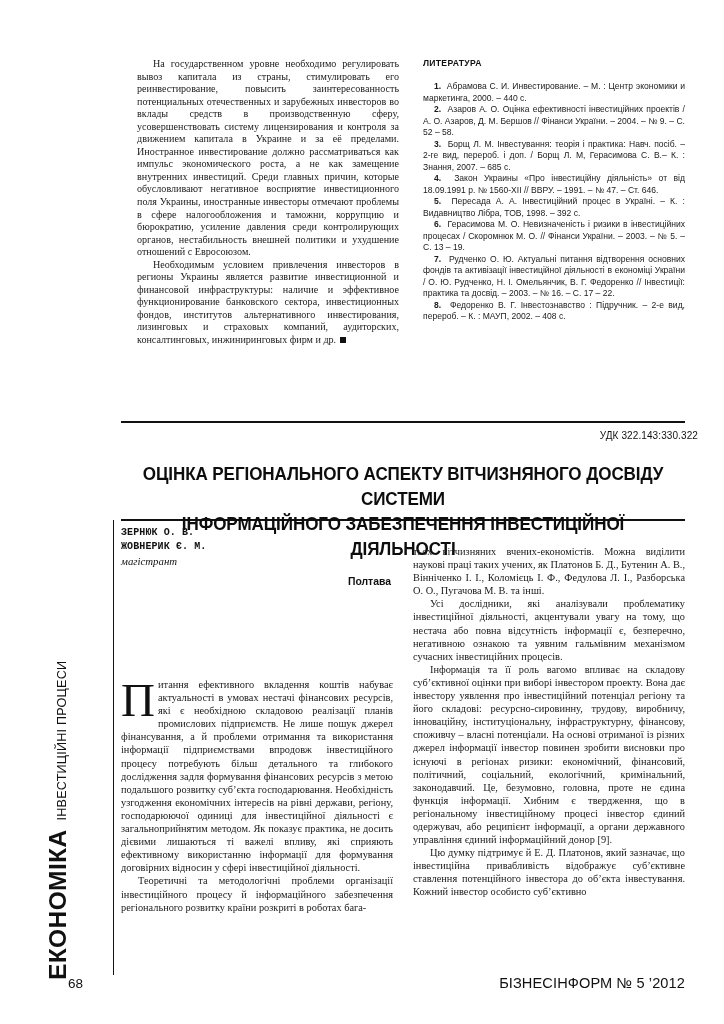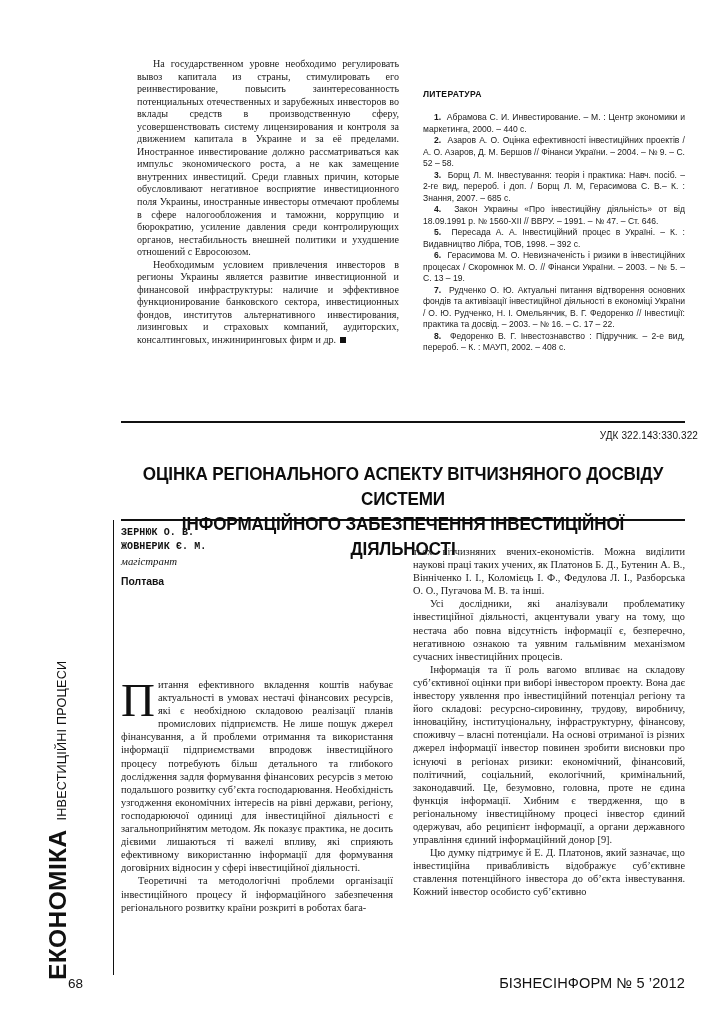--- a/index.html
+++ b/index.html
@@ -29,21 +29,21 @@
     left: 121px;
     top: 58px;
     width: 564px;
     height: 360px;
   }
   .top-cols {
     display: flex;
     gap: 24px;
   }
   .top-col-left { width: 270px; margin-left: 16px; }
-  .top-col-right { width: 270px; margin-top: 31px; }
+  .top-col-right { width: 270px; }
 
   .ru-par {
     font-family: "Liberation Serif", serif;
     font-size: 10.1px;
     line-height: 12.55px;
     text-align: justify;
     text-indent: 16px;
     margin: 0 0 0 0;
     hyphens: auto;
     -webkit-hyphens: auto;
@@ -177,20 +177,21 @@
     font-size: 10.8px;
     margin: 0 0 8px 0;
     color: #111;
   }
   .author-city {
     font-family: "Liberation Sans", sans-serif;
     font-weight: bold;
     font-size: 10.4px;
     margin: 9px 0 0 0;
     color: #111;
+    text-align: right;
   }
 
   
   .body-left {
     position: absolute;
     left: 121px;
     top: 678px;
     width: 272px;
   }
   .body-right {

